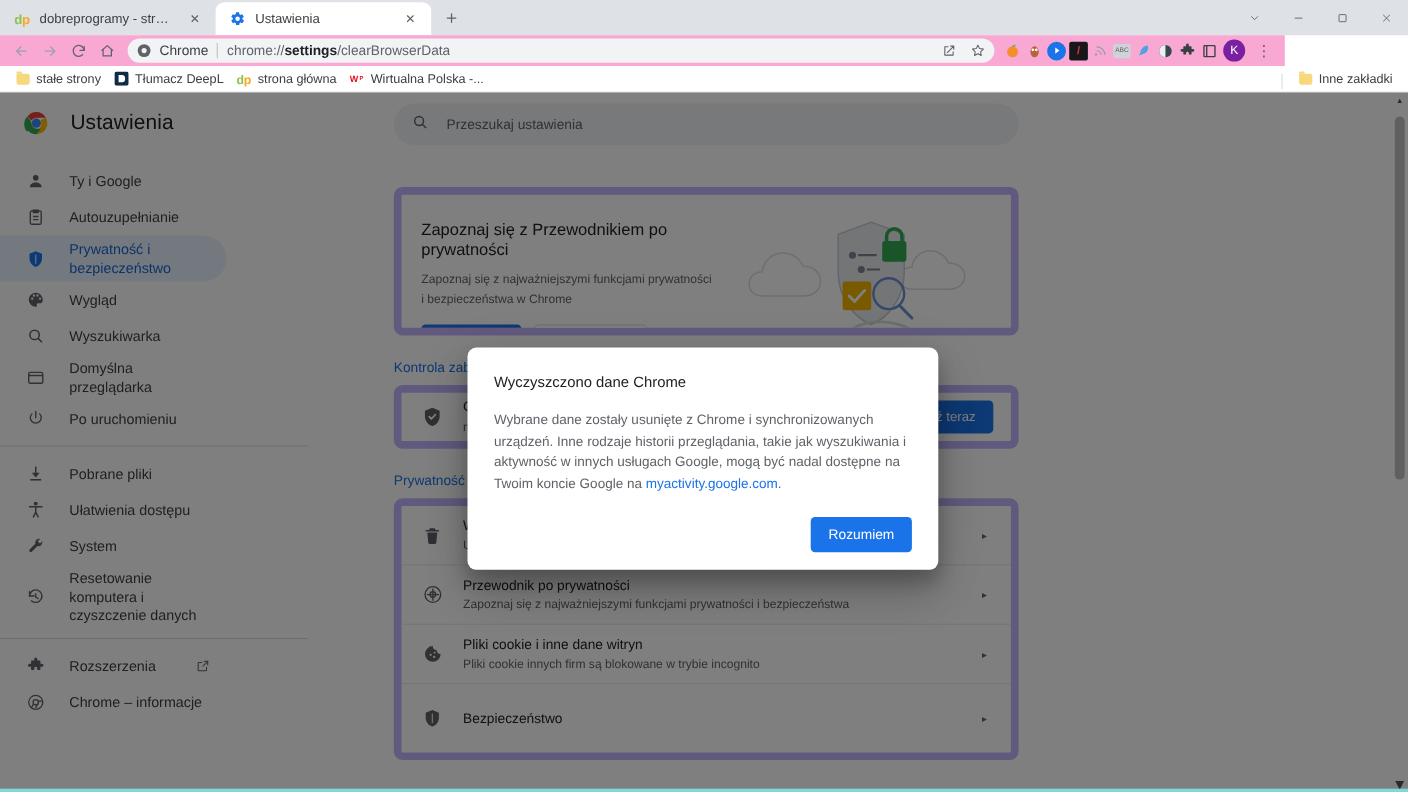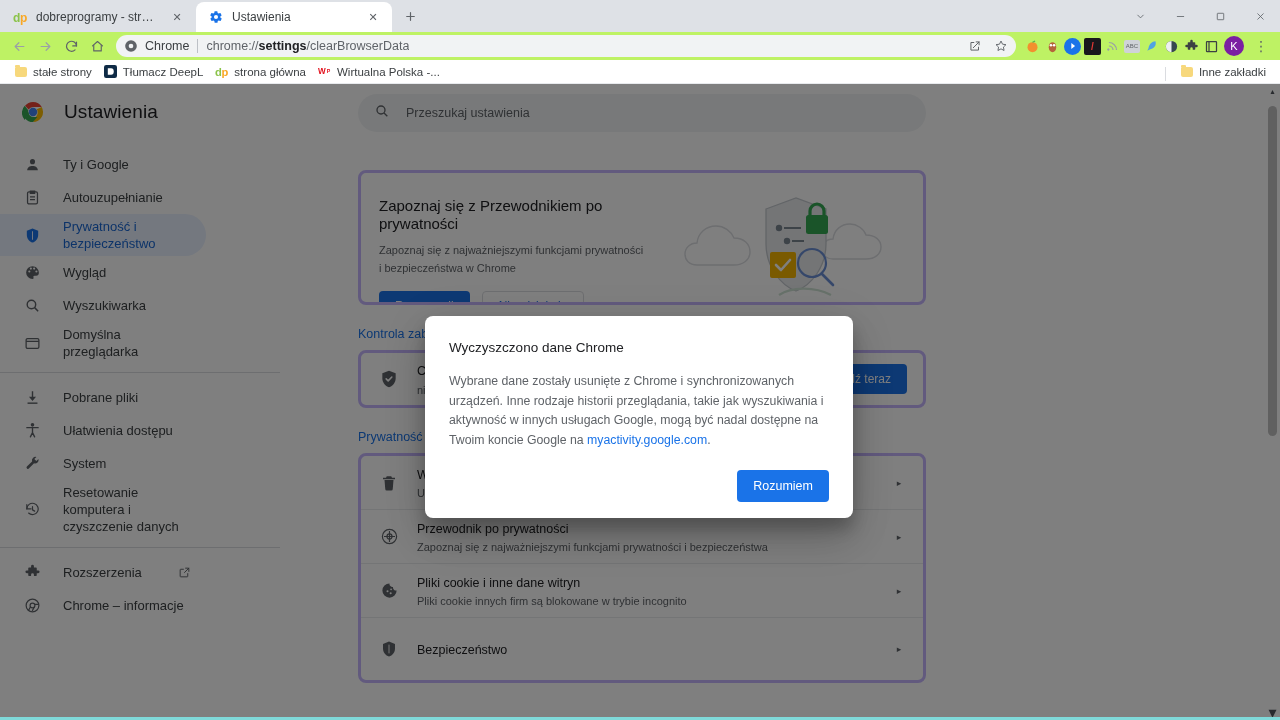--- a/index.html
+++ b/index.html
@@ -36,22 +36,22 @@
     width: 28px; height: 28px; margin: 0 0 2px 4px; border-radius: 50%;
     display: flex; align-items: center; justify-content: center; color: #5f6368;
   }
   .wincontrols {
     position: absolute; right: 0; top: 0; height: 32px; display: flex; align-items: center;
   }
   .wc { width: 40px; height: 32px; display: flex; align-items: center; justify-content: center; color: #5f6368; }
 
   
   .toolbar {
-    position: absolute; left: 0; top: 32px; width: 1280px; height: 28px;
-    background: #bef264; display: flex; align-items: center; padding: 0 6px;
+    position: absolute; left: 0; top: 32px; width: 1168px; height: 28px;
+    background: #f9a8d4; display: flex; align-items: center; padding: 0 6px;
   }
   .tbtn {
     width: 26px; height: 26px; border-radius: 50%;
     display: flex; align-items: center; justify-content: center;
     color: #5f6368; flex: 0 0 26px;
   }
   .omnibox {
     flex: 1 1 auto; height: 22px; margin: 0 6px; border-radius: 11px;
     background: #f1f3f4; display: flex; align-items: center; padding: 0 6px;
     position: relative;
@@ -117,21 +117,21 @@
   }
   .searchwrap { padding: 10px 0 0 78px; }
   .searchbar {
     width: 568px; height: 38px; border-radius: 19px; background: #f1f3f4;
     display: flex; align-items: center; padding: 0 16px; gap: 16px;
   }
   .search-ph { font-size: 12.5px; color: #5f6368; }
 
   .cards { padding: 38px 0 0 78px; }
   .card {
-    width: 568px; background: #fff; border: 3px solid #c4b5fd; border-radius: 8px;
+    width: 568px; background: #fff; border: 7px solid #c4b5fd; border-radius: 8px;
     position: relative; overflow: hidden;
   }
   .pg-card { height: 135px; padding: 24px 24px 0 18px; }
   .pg-title { font-size: 15px; color: #202124; line-height: 18px; max-width: 290px; font-weight: 400; }
   .pg-sub { font-size: 11px; color: #5f6368; line-height: 18px; margin-top: 8px; max-width: 300px; }
   .pg-btns { display: flex; gap: 12px; margin-top: 14px; }
   .btn-primary {
     background: #1a73e8; color: #fff; font-size: 12px; padding: 8px 16px;
     border-radius: 4px; border: none; line-height: 1;
   }
@@ -455,20 +455,29 @@
           <span class="nav-label">Wyszukiwarka</span>
         </div>
         <div class="navitem">
           <span class="ni">
               <svg width="17" height="17" viewBox="0 0 24 24" fill="none" stroke="currentColor" stroke-width="1.8">
                 <rect x="3" y="5" width="18" height="14" rx="2"></rect>
                 <path d="M3 9h18"></path>
               </svg>
             </span>
           <span class="nav-label">Domyślna przeglądarka</span>
+        </div>
+        <div class="navitem">
+          <span class="ni">
+              <svg width="17" height="17" viewBox="0 0 24 24" fill="none" stroke="currentColor" stroke-width="1.8" stroke-linecap="round">
+                <path d="M12 3v8"></path>
+                <path d="M7 6a7 7 0 1010 0"></path>
+              </svg>
+            </span>
+          <span class="nav-label">Po uruchomieniu</span>
         </div>
       </div>
 
       <div class="navdiv"></div>
 
       <div class="navlist" style="margin-top:0">
         <div class="navitem">
           <span class="ni">
               <svg width="17" height="17" viewBox="0 0 24 24" fill="currentColor">
                 <path d="M11 3h2v8h4l-5 6-5-6h4z"></path>

